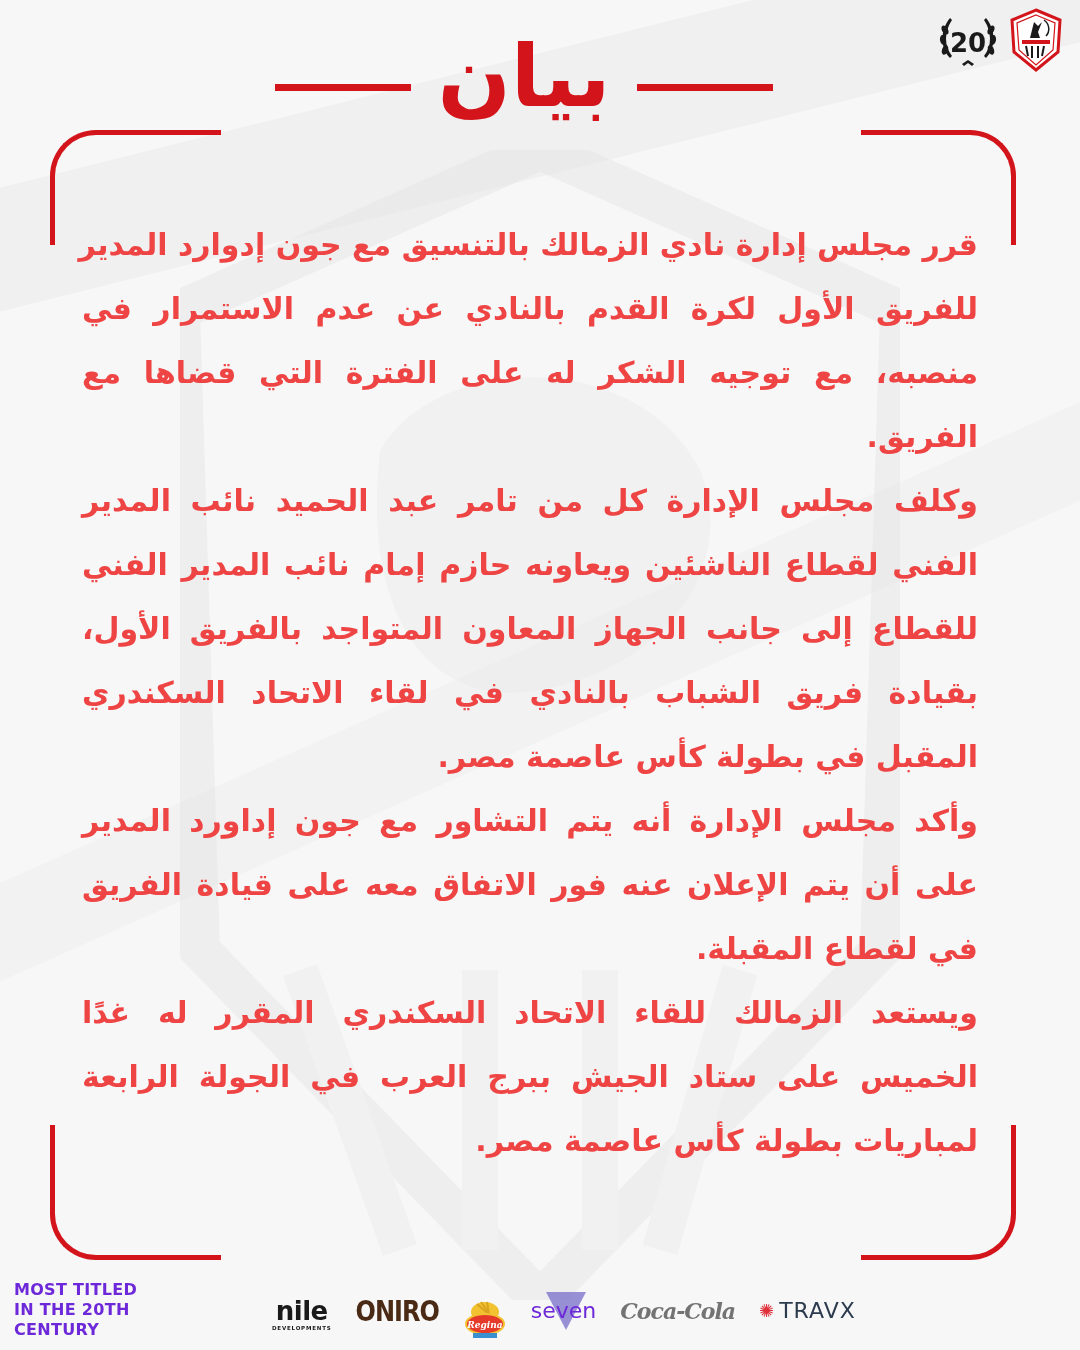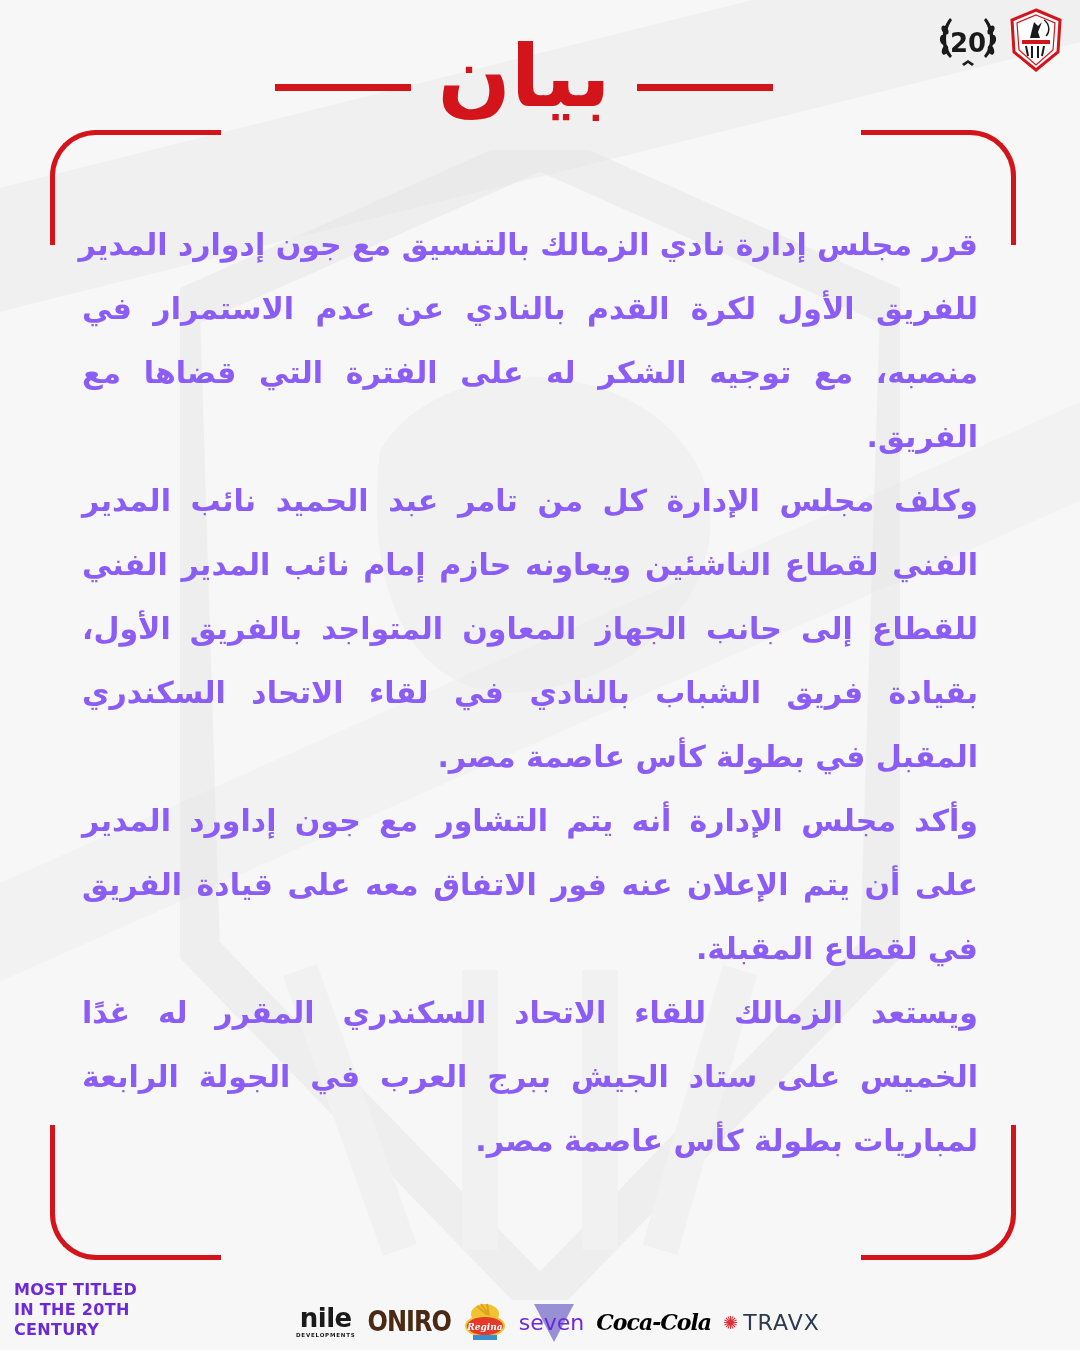--- a/index.html
+++ b/index.html
@@ -80,21 +80,21 @@
 
     
     .statement {
       position: absolute;
       top: 213px;
       left: 82px;
       width: 896px;
       direction: rtl;
       text-align: justify;
       text-align-last: right;
-      color: #8b5cf6;
+      color: #ef4444;
       font-family: "DejaVu Sans", sans-serif;
       font-weight: bold;
       font-size: 30px;
       line-height: 64px;
     }
     .statement .line {
       display: block;
       height: 64px;
       white-space: nowrap;
       text-align: justify;
@@ -112,25 +112,25 @@
       font-family: "DejaVu Sans", sans-serif;
       font-weight: bold;
       font-size: 16px;
       line-height: 20px;
       color: #6d28d9;
       letter-spacing: 0.3px;
     }
     .sponsors {
       position: absolute;
       top: 1298px;
-      left: 296px;
+      left: 272px;
       height: 48px;
       display: flex;
-      align-items: center;
-      gap: 12px;
+      align-items: flex-start;
+      gap: 24px;
     }
     .sp {
       display: flex;
       align-items: center;
       justify-content: center;
       white-space: nowrap;
     }
     .sp-nile {
       flex-direction: column;
       align-items: center;
@@ -178,21 +178,21 @@
       border-right: 20px solid transparent;
       border-top: 38px solid rgba(120,110,200,0.75);
       z-index: 0;
     }
     .sp-seven .txt { position: relative; z-index: 1; }
     .sp-coke {
       font-family: "DejaVu Serif", serif;
       font-style: italic;
       font-weight: bold;
       font-size: 22px;
-      color: #000000;
+      color: #737373;
       letter-spacing: -1px;
     }
     .sp-travx {
       font-family: "DejaVu Sans", sans-serif;
       font-size: 22px;
       color: #2d3b4e;
       letter-spacing: 1px;
       gap: 4px;
     }
     .sp-travx .ico { color: #e0303a; font-size: 18px; }

